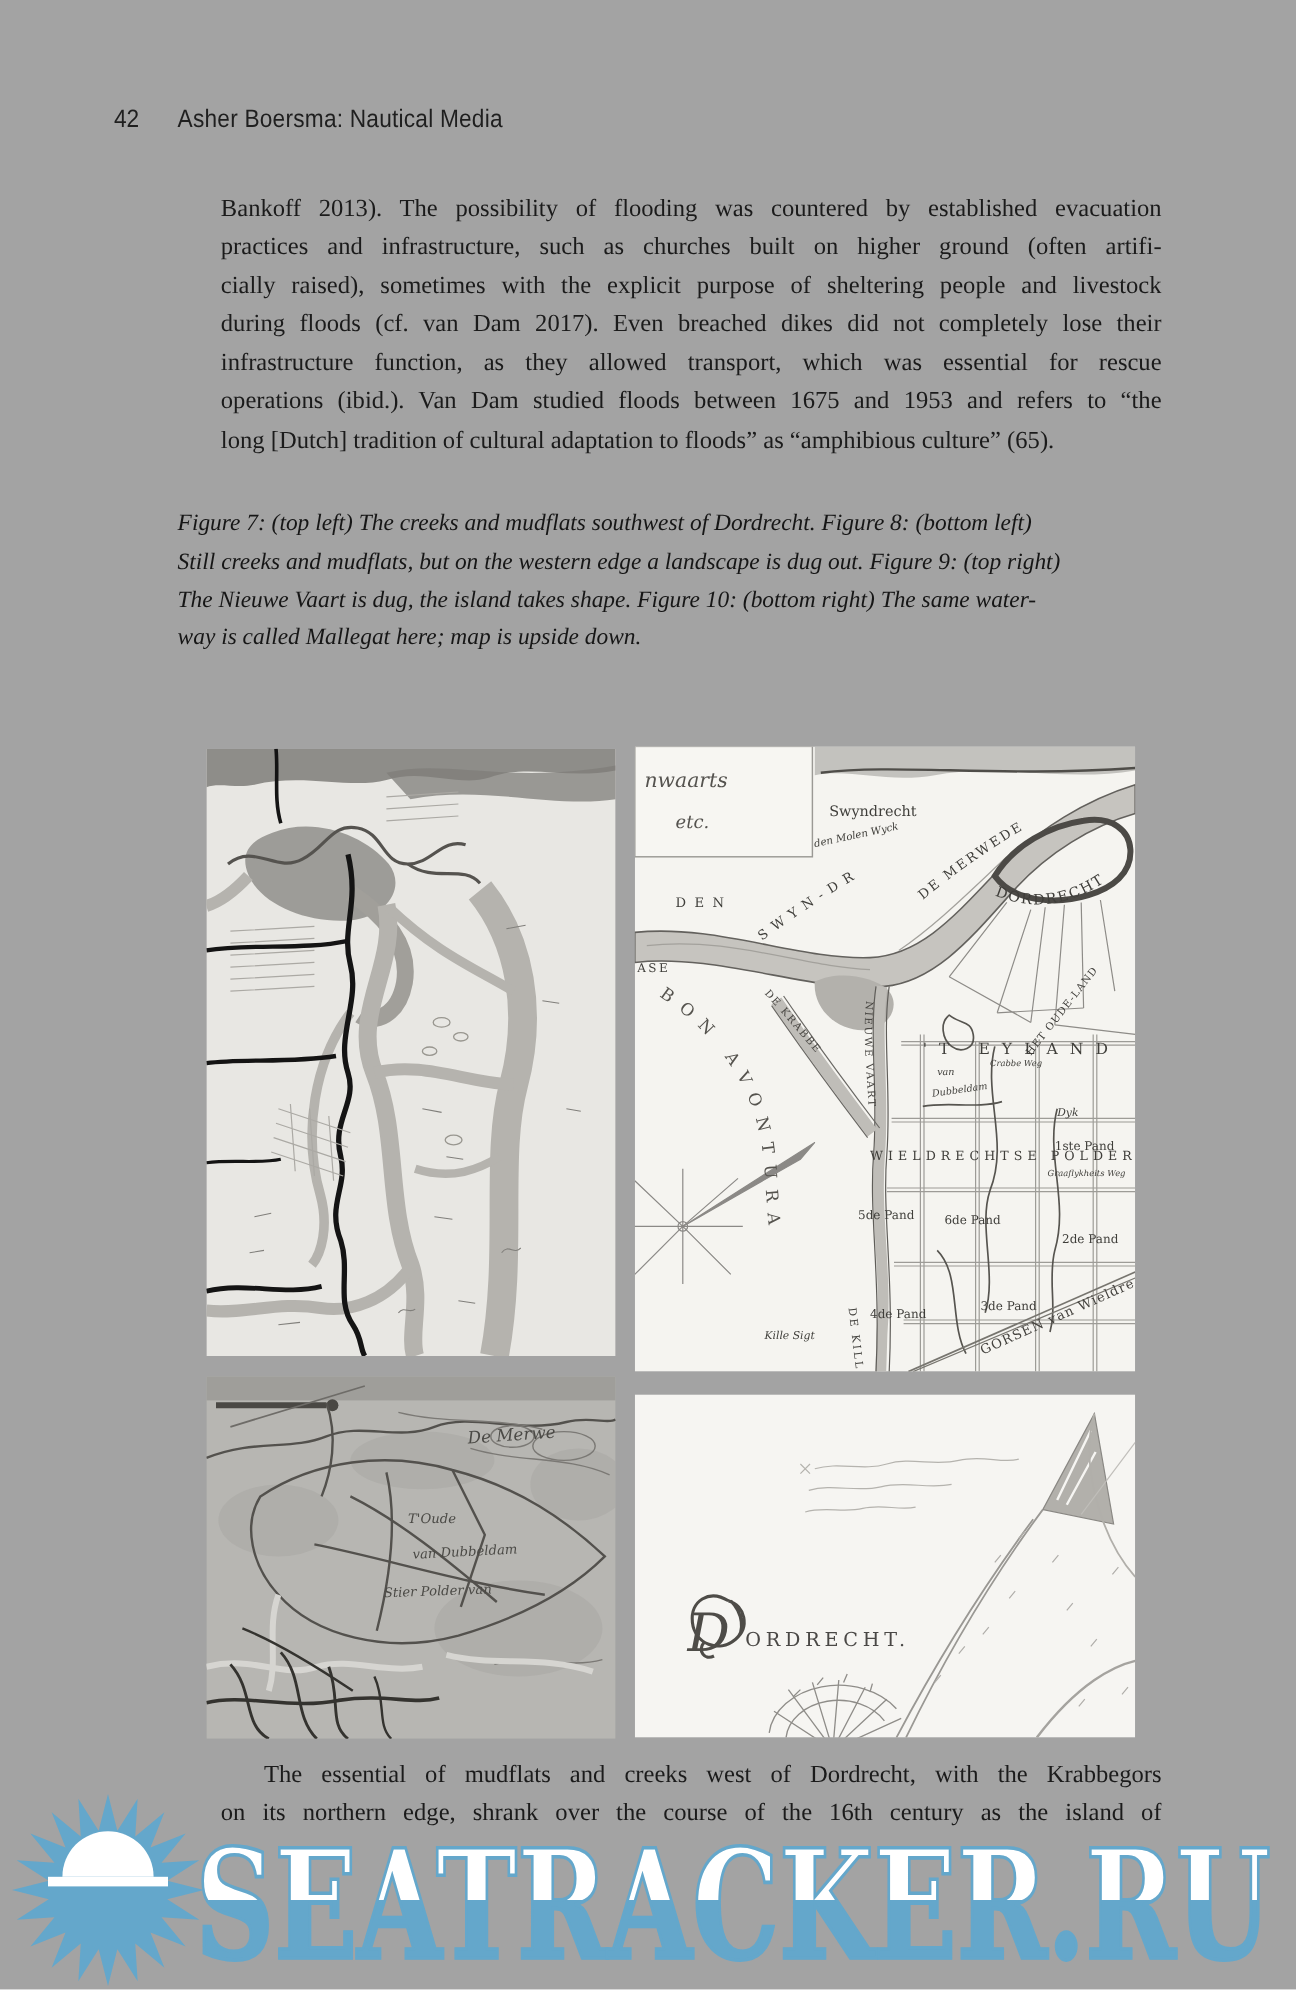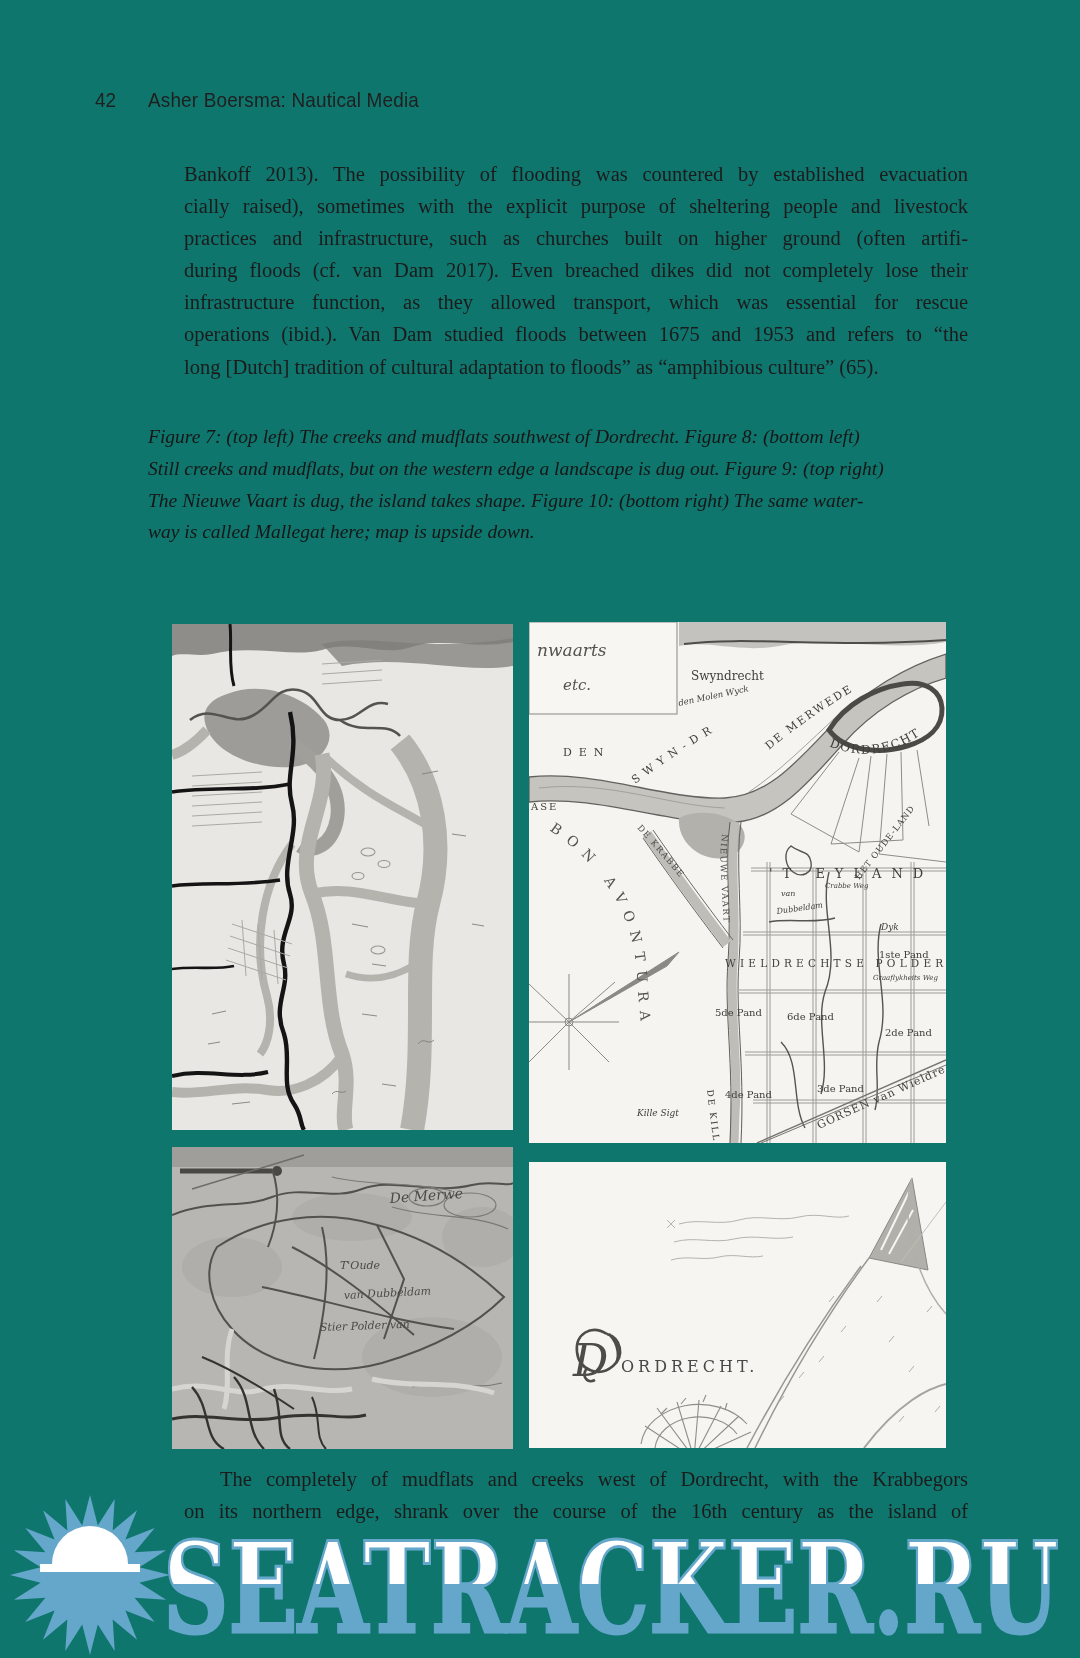--- a/index.html
+++ b/index.html
@@ -1,16 +1,16 @@
 <!DOCTYPE html>
 <html><head>
 <meta charset="utf-8">
 <style>
   html,body{margin:0;padding:0;background:#ffffff;}
-  .page{position:relative;width:1080px;height:1658px;background:#0f766e;overflow:hidden;
+  .page{position:relative;width:1080px;height:1658px;background:#a3a3a3;overflow:hidden;
         font-family:"Liberation Serif", serif;color:#1c1c1c;}
   
   .hdr{position:absolute;top:88px;left:0;width:1080px;font-family:"Liberation Sans", sans-serif;
        font-size:21px;color:#1f1f1f;}
   .hdr .num{position:absolute;left:95px;top:0;transform:scaleX(.9);transform-origin:left;}
   .hdr .ttl{position:absolute;left:148px;top:0;transform:scaleX(.9);transform-origin:left;letter-spacing:.2px;}
   
   .para{position:absolute;left:148px;width:784px;font-size:20.5px;line-height:32.1px;color:#1b1b1b;margin-left:36px;}
   .para .ln{white-space:nowrap;overflow:hidden;text-align:justify;text-align-last:justify;}
   .para .ln.last{text-align-last:left;}
@@ -37,22 +37,22 @@
 
 <div class="page">
 
   <div class="hdr">
     <span class="num">42</span>
     <span class="ttl">Asher Boersma: Nautical Media</span>
   </div>
 
   <div class="para" id="para1">
     <div class="ln">Bankoff 2013). The possibility of flooding was countered by established evacuation</div>
+    <div class="ln">practices and infrastructure, such as churches built on higher ground (often artifi-</div>
     <div class="ln">cially raised), sometimes with the explicit purpose of sheltering people and livestock</div>
-    <div class="ln">practices and infrastructure, such as churches built on higher ground (often artifi-</div>
     <div class="ln">during floods (cf. van Dam 2017). Even breached dikes did not completely lose their</div>
     <div class="ln">infrastructure function, as they allowed transport, which was essential for rescue</div>
     <div class="ln">operations (ibid.). Van Dam studied floods between 1675 and 1953 and refers to “the</div>
     <div class="ln last">long [Dutch] tradition of cultural adaptation to floods” as “amphibious culture” (65).</div>
   </div>
 
   <div class="caption">
     <div class="ln">Figure 7: (top left) The creeks and mudflats southwest of Dordrecht. Figure 8: (bottom left)</div>
     <div class="ln">Still creeks and mudflats, but on the western edge a landscape is dug out. Figure 9: (top right)</div>
     <div class="ln">The Nieuwe Vaart is dug, the island takes shape. Figure 10: (bottom right) The same water-</div>
@@ -282,21 +282,21 @@
       </g>
       <g>
         <path d="M78,172 C62,162 46,172 48,190 C50,208 70,216 84,204 C96,194 92,176 78,172 M80,172 C90,182 92,198 84,204 M58,206 C52,214 58,222 66,218" stroke="#4e4c48" stroke-width="2.6" fill="none"></path>
         <text x="44" y="214" font-size="44" font-style="italic" fill="#4e4c48">D</text>
         <text x="92" y="210" font-size="16" letter-spacing="4" fill="#4a4846">ORDRECHT.</text>
       </g>
     </svg>
   </figure>
 
   <div class="para" id="para2">
-    <div class="ln indent">The completely of mudflats and creeks west of Dordrecht, with the Krabbegors</div>
+    <div class="ln indent">The essential of mudflats and creeks west of Dordrecht, with the Krabbegors</div>
     <div class="ln">on its northern edge, shrank over the course of the 16th century as the island of</div>
   </div>
 
   <svg class="wm" viewBox="0 0 1080 228">
     <defs>
       <linearGradient id="wmfill" x1="0" y1="0" x2="0" y2="1">
         <stop offset="0.47" stop-color="#ffffff"></stop>
         <stop offset="0.47" stop-color="#64A7CB"></stop>
       </linearGradient>
     </defs>

